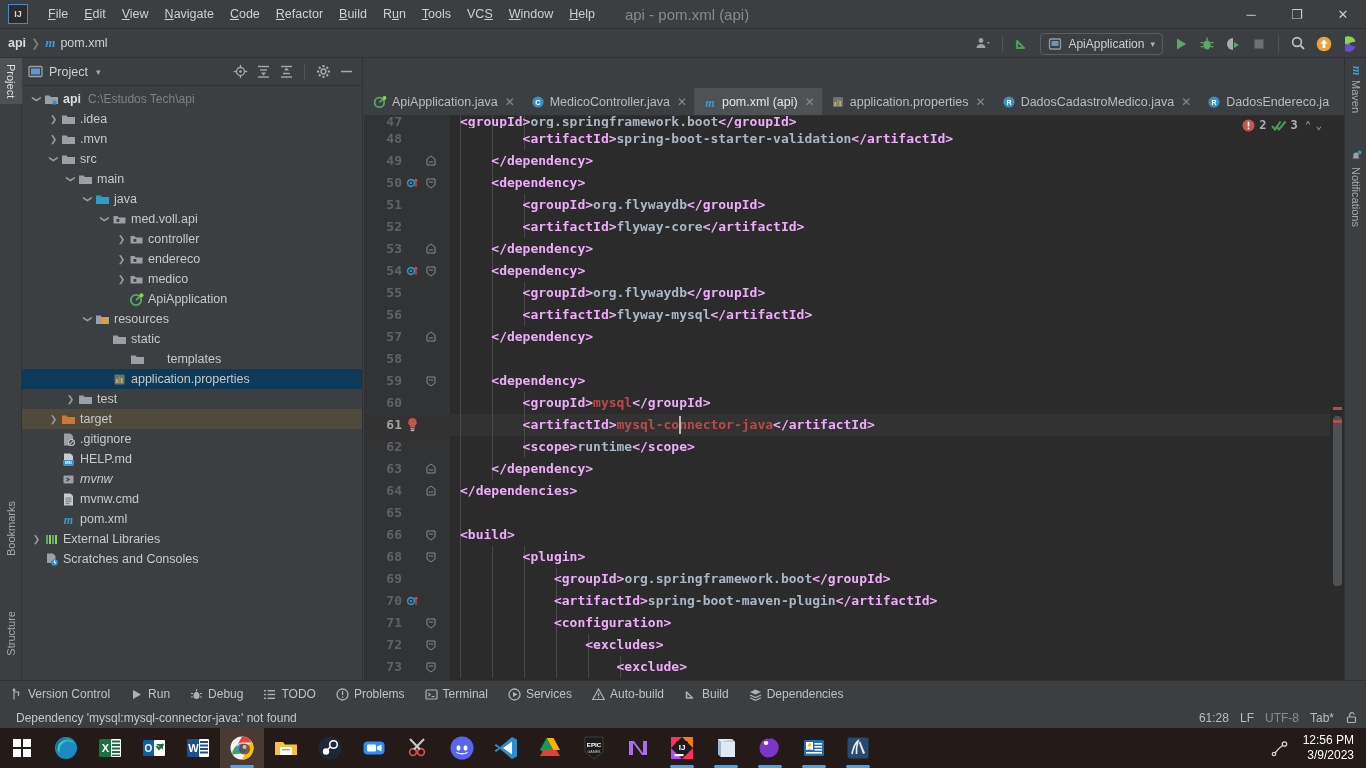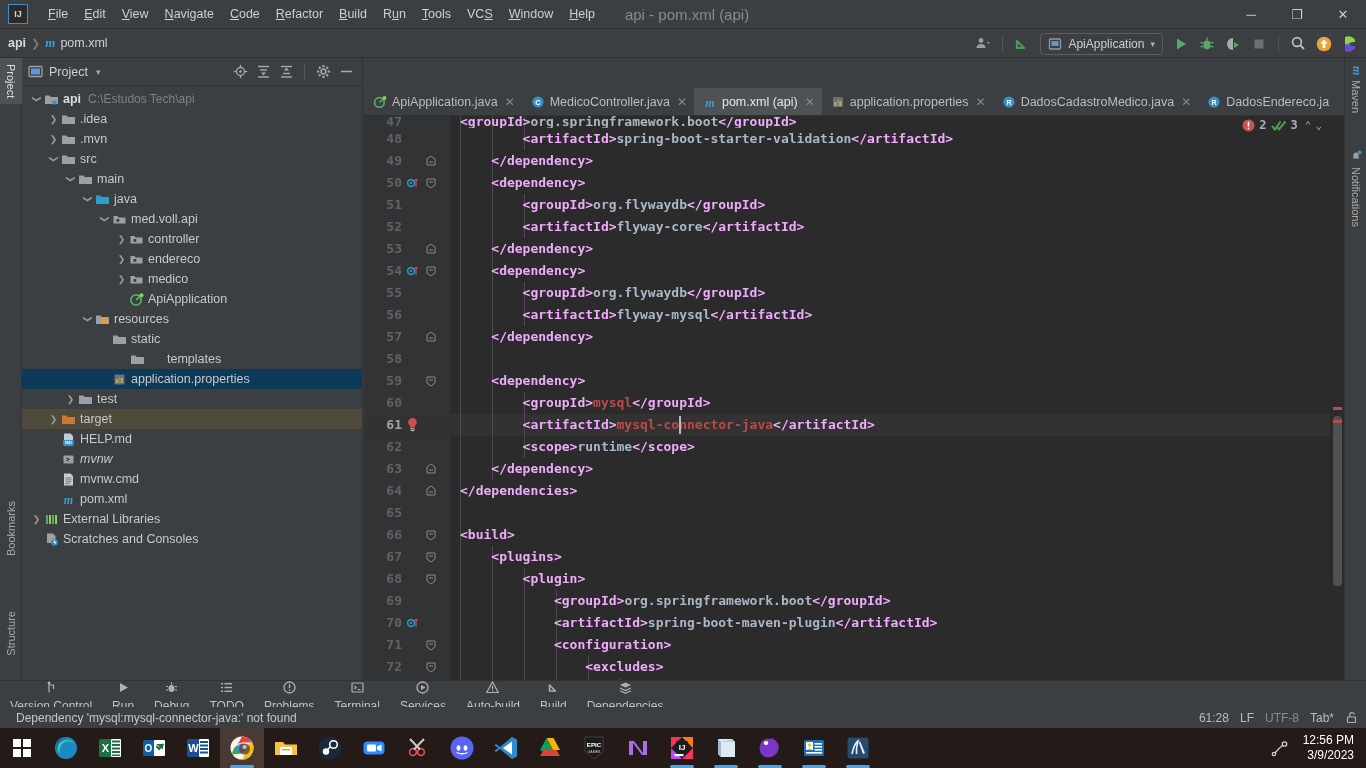--- a/index.html
+++ b/index.html
@@ -193,21 +193,21 @@
   .breadcrumbbar .sep { color: #7a7a7a; font-size: 10px; }
 
   
   .bottombar {
     position: absolute; left: 0; top: 680px; width: 1366px; height: 27px;
     background: #3c3f41; display: flex; align-items: center;
     border-top: 1px solid #323232;
   }
   .btab {
     display: flex; align-items: center; gap: 5px; padding: 0 10px;
-    font-size: 12px; color: #c0c0c0; height: 27px; cursor: default; flex-direction: column;
+    font-size: 12px; color: #c0c0c0; height: 27px; cursor: default;
   }
 
   
   .statusbar {
     position: absolute; left: 0; top: 707px; width: 1366px; height: 21px;
     background: #3c3f41; display: flex; align-items: center;
     font-size: 12px; color: #bbbbbb;
   }
   .statusbar .msg { padding-left: 16px; color: #c6c6c6; }
   .status-right {
@@ -596,20 +596,31 @@
           <span class="tlabel">test</span>
         </div>
         <div class="trow ctx" style="padding-left: 25px;">
           <span class="tarrow">❯</span>
           <span class="ticon">
             <svg width="15" height="15" viewBox="0 0 15 15">
               <path d="M1 3.5 L5.5 3.5 L6.8 5 L14 5 L14 12 L1 12 Z" fill="#cc7832"></path>
             </svg>
           </span>
           <span class="tlabel">target</span>
+        </div>
+        <div class="trow" style="padding-left: 25px;">
+          <span class="tarrow"></span>
+          <span class="ticon">
+            <svg width="15" height="15" viewBox="0 0 15 15">
+              <path d="M3 1.5 L9.5 1.5 L12 4 L12 13.5 L3 13.5 Z" fill="#9aa0a6"></path>
+              <circle cx="10.5" cy="10.5" r="3" fill="#3c3f41" stroke="#c5c5c5" stroke-width="1.1"></circle>
+              <line x1="8.6" y1="12.4" x2="12.4" y2="8.6" stroke="#c5c5c5" stroke-width="1.1"></line>
+            </svg>
+          </span>
+          <span class="tlabel">.gitignore</span>
         </div>
         <div class="trow" style="padding-left: 25px;">
           <span class="tarrow"></span>
           <span class="ticon">
             <svg width="15" height="15" viewBox="0 0 15 15">
               <path d="M3 1.5 L9.5 1.5 L12 4 L12 13.5 L3 13.5 Z" fill="#c5ccd3"></path>
               <rect x="2" y="8" width="11" height="5.2" rx="0.8" fill="#3592c4"></rect>
               <text x="7.5" y="12.3" font-size="4.4" font-family="Liberation Sans" fill="#ffffff" text-anchor="middle" font-weight="bold">MD</text>
             </svg>
           </span>
@@ -802,24 +813,20 @@
               </svg></span><span class="indentguide" style="left: 96px;"></span><span class="indentguide" style="left: 128px;"></span><span class="ctext"><span class="tag">    &lt;/dependency&gt;</span></span></div>
           <div class="cline"><span class="lnum">64</span><span class="fold"><svg width="10" height="12" viewBox="0 0 10 12" style="margin-top:5px">
                 <path d="M1 10 L9 10 L9 4 L5 1 L1 4 Z" fill="none" stroke="#8a8a8a" stroke-width="1"></path>
                 <line x1="3" y1="7" x2="7" y2="7" stroke="#8a8a8a" stroke-width="1"></line>
               </svg></span><span class="indentguide" style="left: 96px;"></span><span class="ctext"><span class="tag">&lt;/dependencies&gt;</span></span></div>
           <div class="cline"><span class="lnum">65</span><span class="indentguide" style="left: 96px;"></span><span class="ctext"></span></div>
           <div class="cline"><span class="lnum">66</span><span class="fold"><svg width="10" height="12" viewBox="0 0 10 12" style="margin-top:5px">
                 <path d="M1 2 L9 2 L9 8 L5 11 L1 8 Z" fill="none" stroke="#8a8a8a" stroke-width="1"></path>
                 <line x1="3" y1="5" x2="7" y2="5" stroke="#8a8a8a" stroke-width="1"></line>
               </svg></span><span class="indentguide" style="left: 96px;"></span><span class="ctext"><span class="tag">&lt;build&gt;</span></span></div>
-          <div class="cline"><span class="lnum">67</span><span class="fold"><svg width="10" height="12" viewBox="0 0 10 12" style="margin-top:5px">
-                <path d="M1 2 L9 2 L9 8 L5 11 L1 8 Z" fill="none" stroke="#8a8a8a" stroke-width="1"></path>
-                <line x1="3" y1="5" x2="7" y2="5" stroke="#8a8a8a" stroke-width="1"></line>
-              </svg></span><span class="indentguide" style="left: 96px;"></span><span class="indentguide" style="left: 128px;"></span><span class="ctext"><span class="tag">    &lt;plugins&gt;</span></span></div>
           <div class="cline"><span class="lnum">68</span><span class="fold"><svg width="10" height="12" viewBox="0 0 10 12" style="margin-top:5px">
                 <path d="M1 2 L9 2 L9 8 L5 11 L1 8 Z" fill="none" stroke="#8a8a8a" stroke-width="1"></path>
                 <line x1="3" y1="5" x2="7" y2="5" stroke="#8a8a8a" stroke-width="1"></line>
               </svg></span><span class="indentguide" style="left: 96px;"></span><span class="indentguide" style="left: 128px;"></span><span class="indentguide" style="left: 160px;"></span><span class="ctext"><span class="tag">        &lt;plugin&gt;</span></span></div>
           <div class="cline"><span class="lnum">69</span><span class="indentguide" style="left: 96px;"></span><span class="indentguide" style="left: 128px;"></span><span class="indentguide" style="left: 160px;"></span><span class="indentguide" style="left: 192px;"></span><span class="ctext"><span class="tag">            &lt;groupId&gt;</span><span class="txtv">org.springframework.boot</span><span class="tag">&lt;/groupId&gt;</span></span></div>
           <div class="cline"><span class="lnum">70</span><span class="gmark"><svg width="14" height="14" viewBox="0 0 14 14" style="margin-top:4px">
                 <circle cx="5" cy="7" r="3.4" fill="none" stroke="#3592c4" stroke-width="1.6"></circle>
                 <circle cx="5" cy="7" r="1.2" fill="#3592c4"></circle>
                 <path d="M10 3 L10 11 M10 3 L8.6 4.8 M10 3 L11.4 4.8" stroke="#c75450" stroke-width="1.2" fill="none"></path>
               </svg></span><span class="indentguide" style="left: 96px;"></span><span class="indentguide" style="left: 128px;"></span><span class="indentguide" style="left: 160px;"></span><span class="indentguide" style="left: 192px;"></span><span class="ctext"><span class="tag">            &lt;artifactId&gt;</span><span class="txtv">spring-boot-maven-plugin</span><span class="tag">&lt;/artifactId&gt;</span></span></div>

